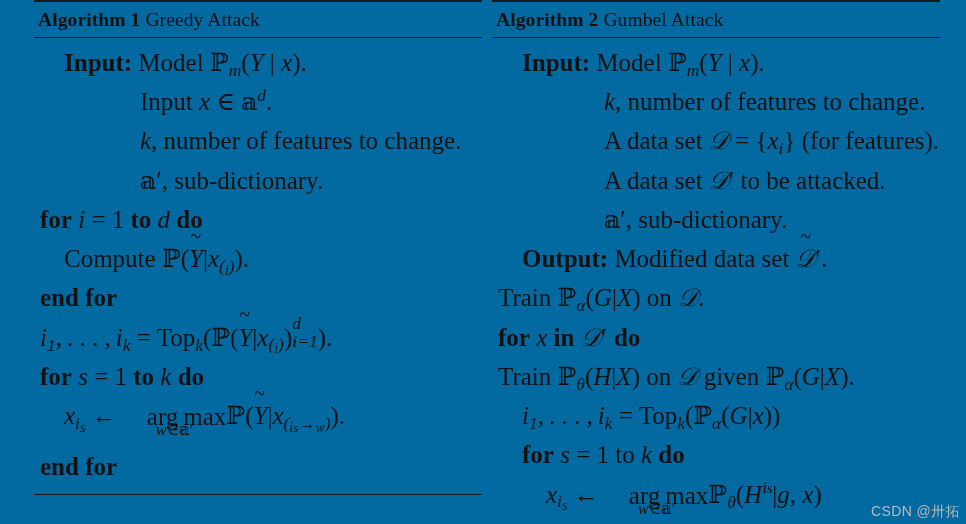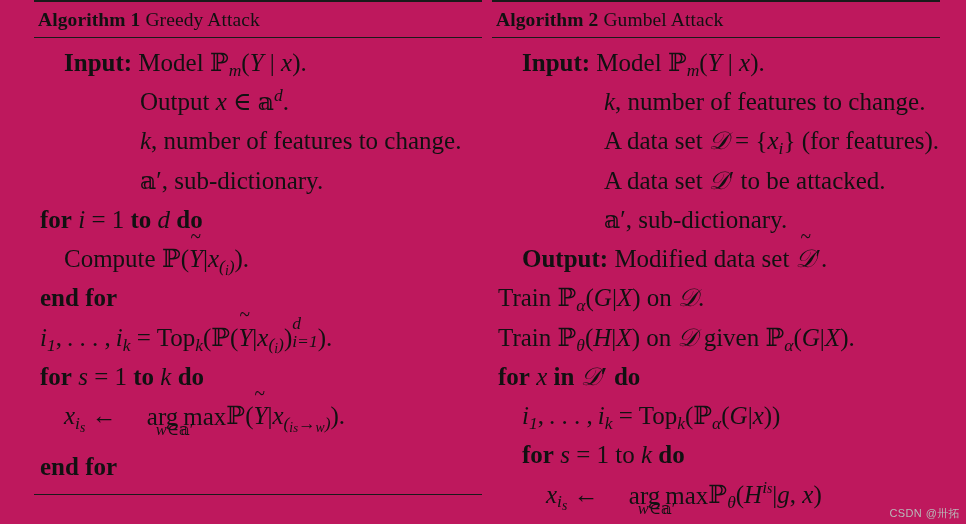--- a/index.html
+++ b/index.html
@@ -12,21 +12,21 @@
     height: 524px;
     overflow: hidden;
     font-family: "Liberation Serif", "DejaVu Serif", serif;
     color: #111111;
     position: relative;
   }
 
   #page {
     position: absolute;
     inset: 0;
-    background: #be185d;
+    background: #0369a1;
   }
 
   .algo-columns {
     position: absolute;
     left: 0;
     top: 0;
     width: 966px;
     display: flex;
     flex-direction: row;
     align-items: flex-start;
@@ -156,21 +156,21 @@
     left: 50%;
     transform: translateX(-50%);
     top: 1.02em;
   }
   .argline { padding-bottom: 12px; }
 
   .watermark {
     position: absolute;
     right: 6px;
     bottom: 3px;
-    font-size: 11px;
+    font-size: 14px;
     color: #b9b9b9;
     font-family: "Liberation Sans", sans-serif;
     letter-spacing: .4px;
     white-space: nowrap;
     user-select: none;
   }
 </style>
 </head>
 <body>
 
@@ -191,21 +191,21 @@
 
       <div class="algo-body">
 
         <div class="line ind1">
           <b>Input:</b>
           <span>Model</span>
           <span class="bb">ℙ</span><span class="sb">m</span><span class="up">(</span><span class="m">Y</span> <span class="up">|</span> <span class="m">x</span><span class="up">).</span>
         </div>
 
         <div class="line ind-hang">
-          <span>Output</span>
+          <span>Input</span>
           <span class="m">x</span> <span class="up">∈</span> <span class="bb">𝕒</span><span class="sp">d</span><span class="up">.</span>
         </div>
 
         <div class="line ind-hang">
           <span class="m">k</span><span>, number of features to change.</span>
         </div>
 
         <div class="line ind-hang">
           <span class="bb">𝕒</span><span class="up">′</span><span>, sub-dictionary.</span>
         </div>
@@ -308,34 +308,34 @@
         </div>
 
         <div class="line ind0">
           <span>Train</span>
           <span class="bb">ℙ</span><span class="sb" style="font-style:italic">α</span><span class="up">(</span><span class="m">G</span><span class="up">|</span><span class="m">X</span><span class="up">)</span>
           <span>on</span>
           <span class="m">𝒟</span><span class="up">.</span>
         </div>
 
         <div class="line ind0">
+          <b>for</b>
+          <span class="m">x</span>
+          <b>in</b>
+          <span class="m">𝒟</span><span class="up" style="font-weight:bold">′</span>
+          <b>do</b>
+        </div>
+
+        <div class="line ind0">
           <span>Train</span>
           <span class="bb">ℙ</span><span class="sb" style="font-style:italic">θ</span><span class="up">(</span><span class="m">H</span><span class="up">|</span><span class="m">X</span><span class="up">)</span>
           <span>on</span>
           <span class="m">𝒟</span>
           <span>given</span>
           <span class="bb">ℙ</span><span class="sb" style="font-style:italic">α</span><span class="up">(</span><span class="m">G</span><span class="up">|</span><span class="m">X</span><span class="up">).</span>
-        </div>
-
-        <div class="line ind0">
-          <b>for</b>
-          <span class="m">x</span>
-          <b>in</b>
-          <span class="m">𝒟</span><span class="up" style="font-weight:bold">′</span>
-          <b>do</b>
         </div>
 
         <div class="line ind1">
           <span class="m">i</span><span class="sb">1</span><span class="up">, </span><span class="up">. . . , </span><span class="m">i</span><span class="sb">k</span>
           <span class="up">=</span>
           <span class="op">Top</span><span class="sb">k</span><span class="up">(</span><span class="bb">ℙ</span><span class="sb" style="font-style:italic">α</span><span class="up">(</span><span class="m">G</span><span class="up">|</span><span class="m">x</span><span class="up">))</span>
         </div>
 
         <div class="line ind1">
           <b>for</b>

